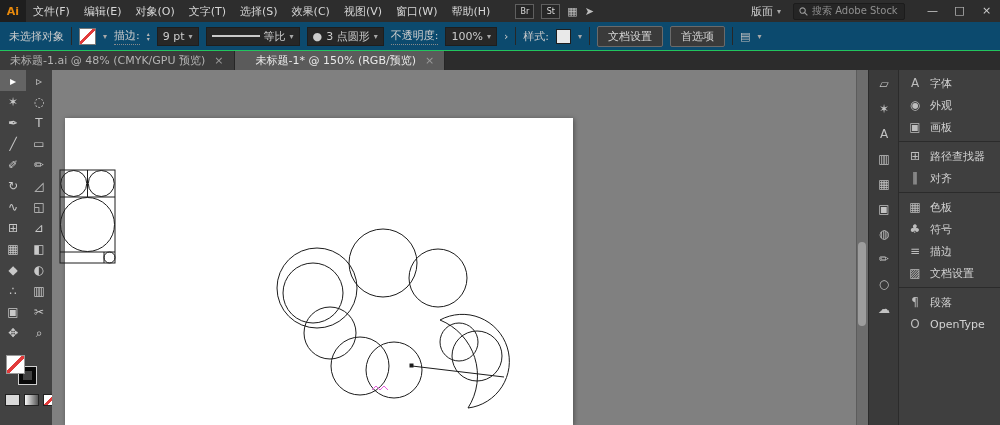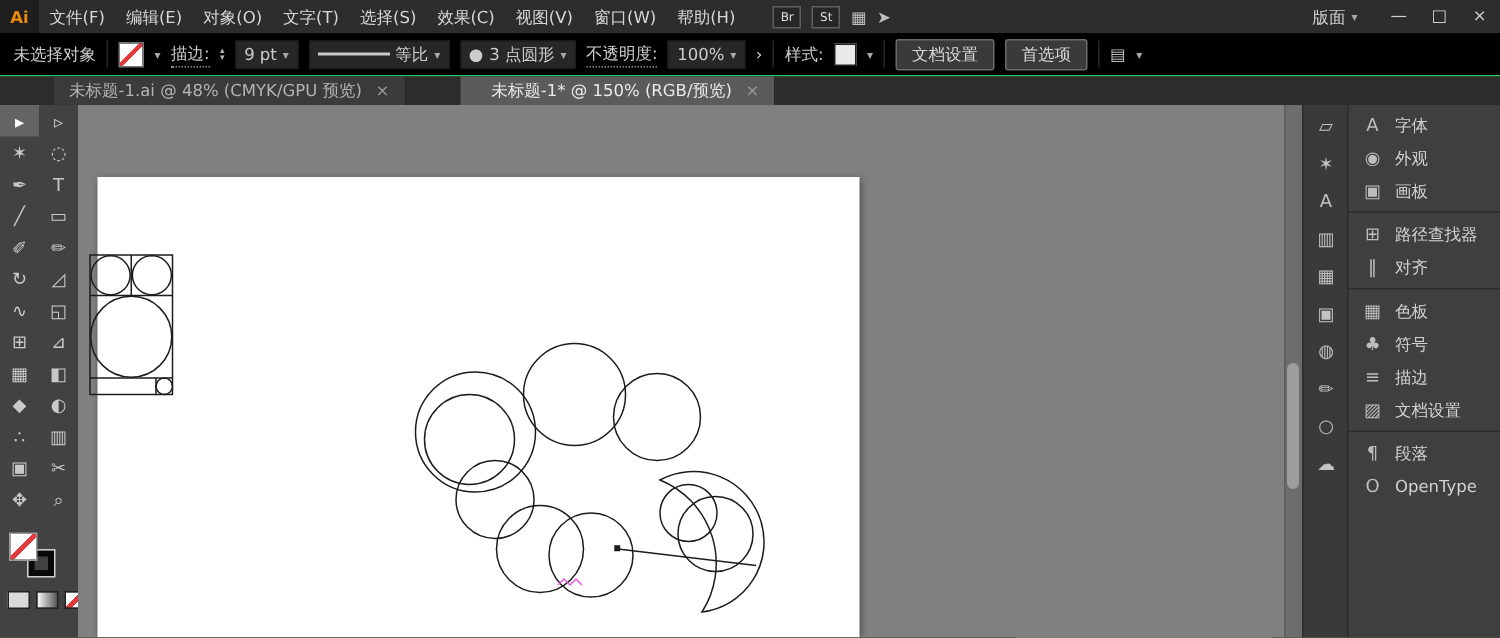--- a/index.html
+++ b/index.html
@@ -20,40 +20,40 @@
   .tb-icon{color:#bfbfbf;font-size:11px;line-height:1;}
   .workspace{margin-left:auto;display:flex;align-items:center;gap:4px;color:#d0d0d0;font-size:11px;text-align:right;}
   .caret{font-size:8px;color:#a8a8a8;}
   .searchbox{margin-left:12px;width:100px;height:15px;background:#252525;border:1px solid #1c1c1c;
              border-radius:2px;display:flex;align-items:center;gap:4px;padding:0 5px;}
   .searchbox span{font-size:10px;color:#8f8f8f;white-space:nowrap;}
   .winctrl{display:flex;margin-left:14px;}
   .winctrl span{width:27px;text-align:center;color:#cfcfcf;font-size:11px;line-height:22px;}
 
   
-  #optionsbar{position:absolute;top:22px;left:0;right:0;height:28px;background:#000000;
-              border-bottom:1px solid #22c55e;display:flex;align-items:center;gap:7px;
+  #optionsbar{position:absolute;top:22px;left:0;right:0;height:28px;background:#0c4a6e;
+              border-bottom:3px solid #22c55e;display:flex;align-items:center;gap:7px;
               padding-left:9px;font-size:11px;color:#cccccc;white-space:nowrap;}
   .vsep{width:1px;height:18px;background:#272727;}
   .swatch-combo{width:15px;height:15px;border:1px solid #777;background:
       linear-gradient(135deg,#fff 42%,#e23b3b 42%,#e23b3b 56%,#fff 56%);}
   .obox{display:flex;align-items:center;gap:4px;background:#272727;border:1px solid #1e1e1e;
         height:17px;padding:0 5px;}
   .stepper{display:flex;flex-direction:column;font-size:6px;line-height:5px;color:#b5b5b5;}
   .profile-line{width:48px;height:2px;background:#c9c9c9;}
   .style-swatch{width:13px;height:13px;background:#e9e9e9;border:1px solid #1e1e1e;}
   .obtn{border:1px solid #6a6a6a;border-radius:2px;background:#3a3a3a;color:#d6d6d6;
         font-size:11px;padding:2px 10px;text-align:center;}
   .dotted-label{border-bottom:1px dotted #8a8a8a;padding-bottom:1px;text-align:right;}
 
   
   #tabbar{position:absolute;top:51px;left:0;right:0;height:19px;background:#2c2c2c;
           display:flex;align-items:stretch;}
   .tab{display:flex;align-items:center;gap:9px;padding:0 10px;font-size:11px;color:#b3b3b3;
-       background:#3b3b3b;border-right:1px solid #262626;margin-left:36px;}
+       background:#3b3b3b;border-right:1px solid #262626;}
   .tab.active{background:#5b5b5b;color:#e9e9e9;padding-left:21px;}
   .tab-close{color:#9a9a9a;font-size:11px;}
 
   
   #tools{position:absolute;top:70px;left:0;width:52px;bottom:0;background:#424242;
          border-right:1px solid #2d2d2d;}
   #tools-grid{display:grid;grid-template-columns:26px 26px;}
   .tool-cell{height:21px;display:flex;align-items:center;justify-content:center;
              color:#c9c9c9;font-size:12px;}
   .tool-cell.active{background:#646464;color:#fff;}
@@ -109,20 +109,27 @@
       </div>
     <div class="tb-cluster">
       <span class="mini-badge">Br</span>
       <span class="mini-badge">St</span>
       <span class="tb-icon">▦</span>
       <span class="tb-icon">➤</span>
     </div>
     <div class="workspace">
       <span>版面</span>
       <span class="caret">▾</span>
+    </div>
+    <div class="searchbox">
+      <svg width="9" height="9" viewBox="0 0 10 10">
+        <circle cx="4" cy="4" r="3" fill="none" stroke="#999" stroke-width="1.2"></circle>
+        <line x1="6.3" y1="6.3" x2="9.3" y2="9.3" stroke="#999" stroke-width="1.2"></line>
+      </svg>
+      <span>搜索 Adobe Stock</span>
     </div>
     <div class="winctrl">
       <span>—</span>
       <span>□</span>
       <span>×</span>
     </div>
   </div>
 
   <div id="optionsbar">
     <span>未选择对象</span>

